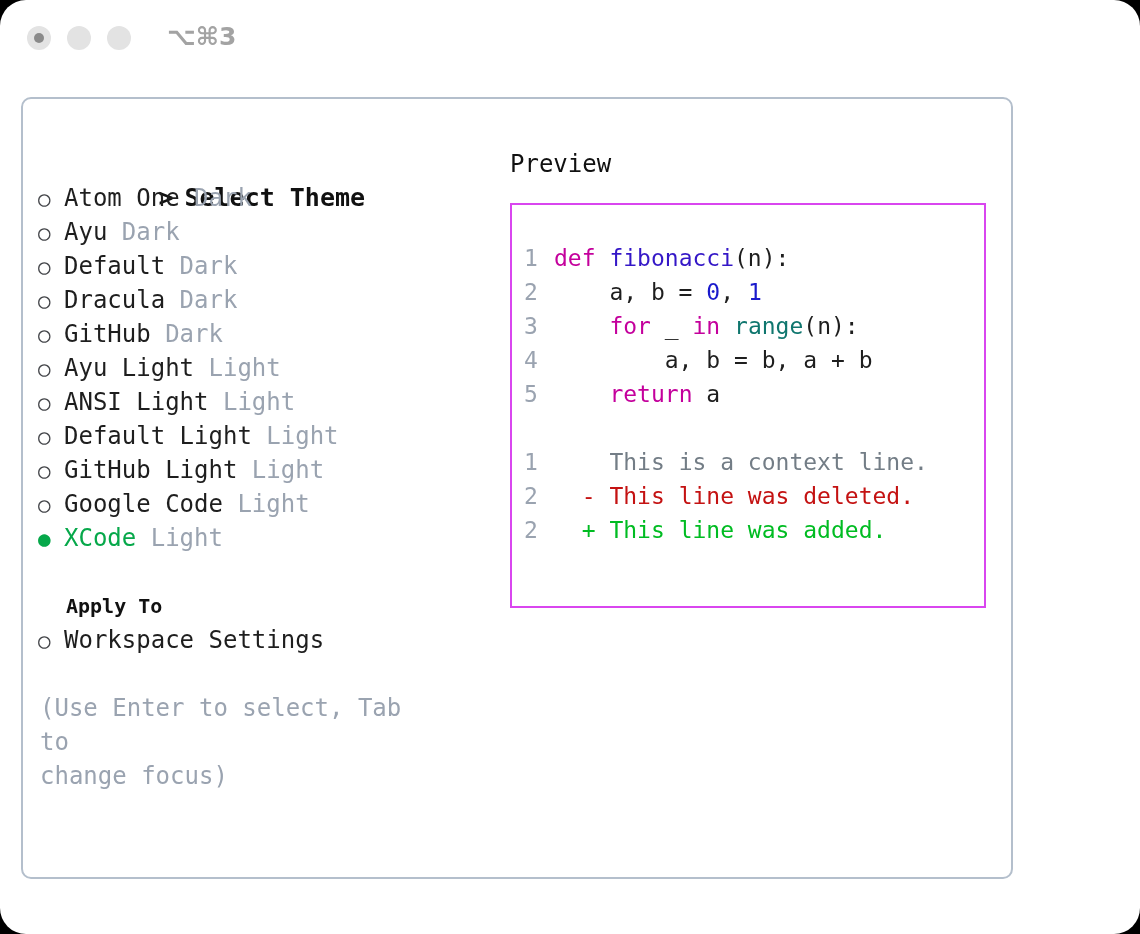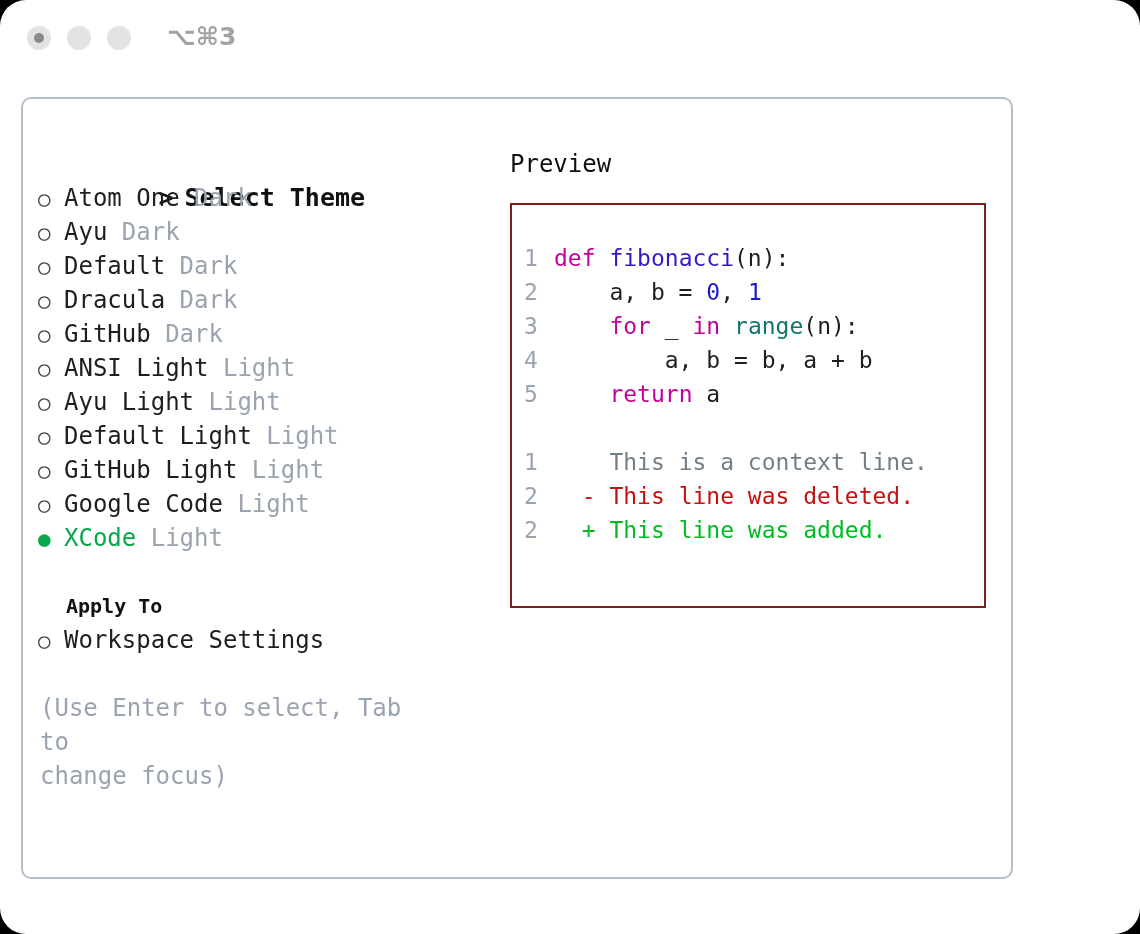--- a/index.html
+++ b/index.html
@@ -147,21 +147,21 @@
     color: #111111;
     white-space: pre;
   }
 
   #preview-box {
     position: absolute;
     left: 0px;
     top: 56px;
     width: 476px;
     height: 405px;
-    border: 2px solid #7f1d1d;
+    border: 2px solid #d946ef;
     box-sizing: border-box;
     background: #ffffff;
   }
 
   .code-area {
     padding: 36px 0 0 12px;
   }
   .code-line {
     height: 34px;
     line-height: 34px;
@@ -207,22 +207,22 @@
       <div class="row header-row">
         <span class="bullet">&gt;</span><span class="name">Select Theme</span>
       </div>
 
       <div id="theme-list">
           <div class="row"><span class="bullet">○</span><span class="name">Atom One </span><span class="tag">Dark</span></div>
           <div class="row"><span class="bullet">○</span><span class="name">Ayu </span><span class="tag">Dark</span></div>
           <div class="row"><span class="bullet">○</span><span class="name">Default </span><span class="tag">Dark</span></div>
           <div class="row"><span class="bullet">○</span><span class="name">Dracula </span><span class="tag">Dark</span></div>
           <div class="row"><span class="bullet">○</span><span class="name">GitHub </span><span class="tag">Dark</span></div>
+          <div class="row"><span class="bullet">○</span><span class="name">Ayu Light </span><span class="tag">Light</span></div>
           <div class="row"><span class="bullet">○</span><span class="name">ANSI Light </span><span class="tag">Light</span></div>
-          <div class="row"><span class="bullet">○</span><span class="name">Ayu Light </span><span class="tag">Light</span></div>
           <div class="row"><span class="bullet">○</span><span class="name">Default Light </span><span class="tag">Light</span></div>
           <div class="row"><span class="bullet">○</span><span class="name">GitHub Light </span><span class="tag">Light</span></div>
           <div class="row"><span class="bullet">○</span><span class="name">Google Code </span><span class="tag">Light</span></div>
           <div class="row selected"><span class="bullet">●</span><span class="name">XCode </span><span class="tag">Light</span></div>
         </div>
 
       <div class="spacer-row"></div>
 
       <div id="apply-heading">Apply To</div>
 

